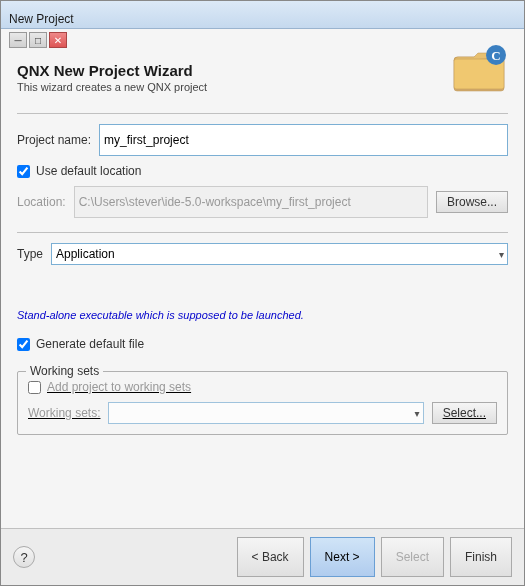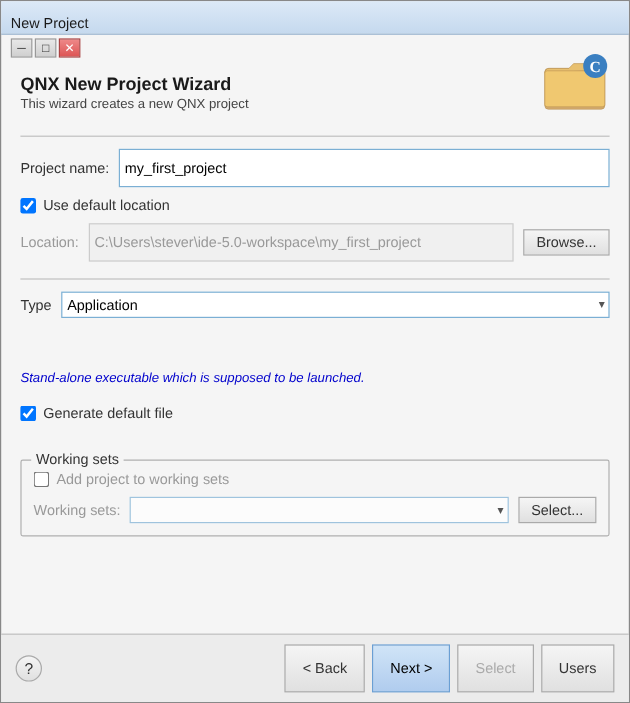--- a/index.html
+++ b/index.html
@@ -196,22 +196,23 @@
       color: #0000cc;
       font-style: italic;
       margin-bottom: 8px;
       margin-top: 44px;
     }
 
     .group-box {
       border: 1px solid #b0b0b0;
       border-radius: 2px;
       padding: 8px 10px 10px 10px;
-      margin-top: 24px;
+      margin-top: 12px;
       position: relative;
+      text-decoration: underline;
     }
     .group-box-title {
       position: absolute;
       top: -8px;
       left: 8px;
       background: #f5f5f5;
       padding: 0 4px;
       font-size: 12px;
       color: #333;
     }
@@ -397,15 +398,15 @@
 
     <div class="spacer"></div>
   </div>
 
   <div class="bottom-bar">
     <div class="help-btn">?</div>
     <div class="bottom-spacer"></div>
     <button class="nav-btn">&lt; Back</button>
     <button class="nav-btn primary">Next &gt;</button>
     <button class="nav-btn disabled">Select</button>
-    <button class="nav-btn">Users</button>
+    <button class="nav-btn">Finish</button>
   </div>
 </div>
 
 </body></html>

